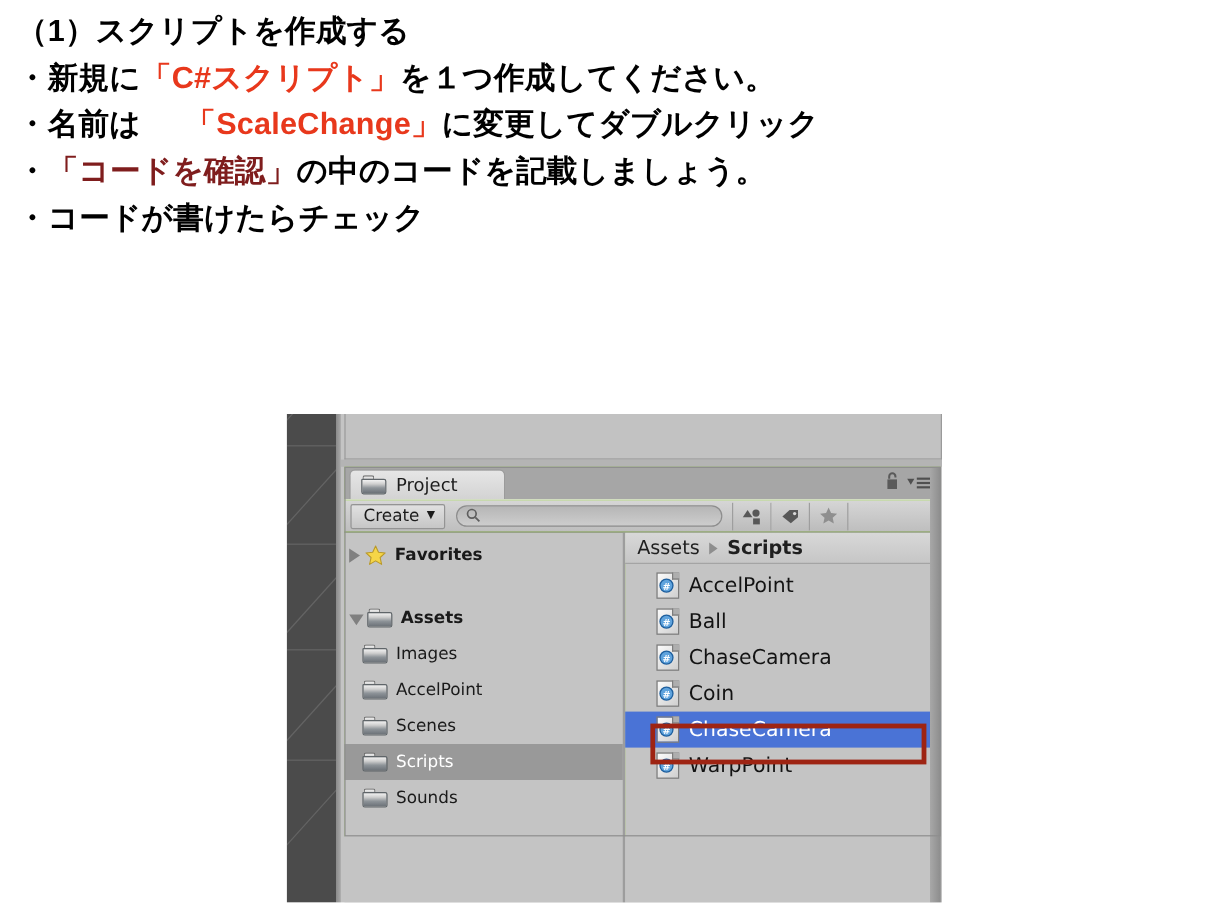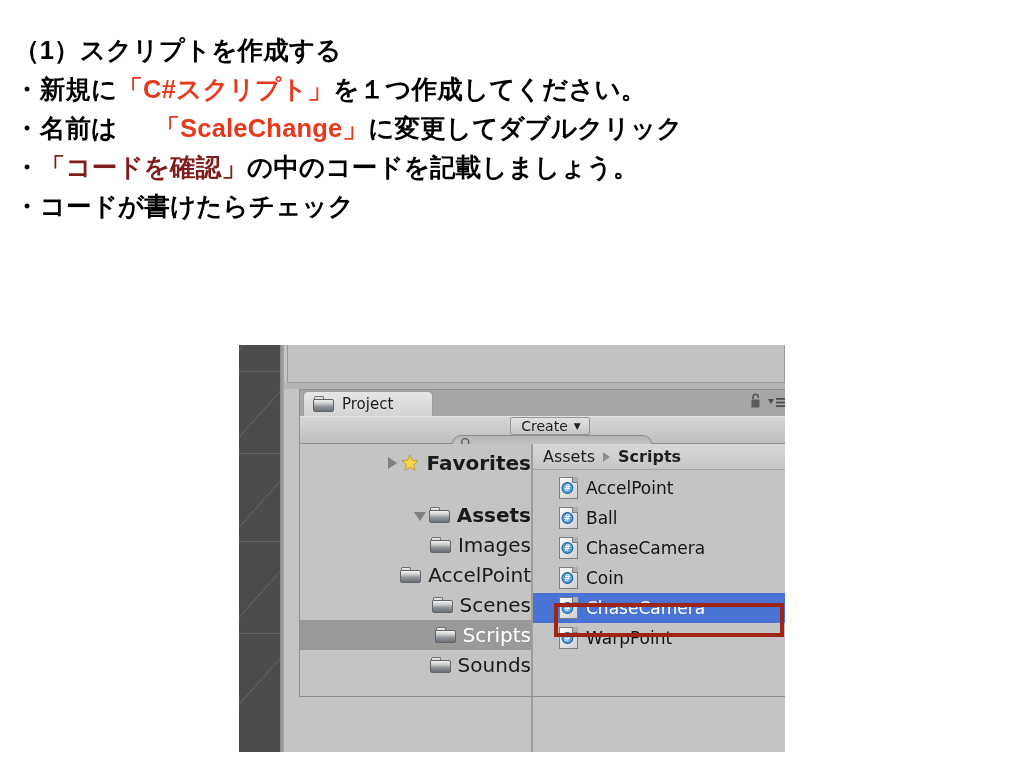--- a/index.html
+++ b/index.html
@@ -16,21 +16,21 @@
     position: relative;
     width: 1024px;
     height: 768px;
     background: #ffffff;
   }
 
   
   .slide-text {
     position: absolute;
     left: 14px;
-    top: 31px;
+    top: 7px;
     width: 996px;
   }
   .line {
     font-size: 25.5px;
     font-weight: bold;
     color: #000000;
     line-height: 39px;
     white-space: nowrap;
     letter-spacing: 0.2px;
   }
@@ -89,21 +89,20 @@
     width: 501px; height: 6px;
     background: #b4b4b4;
   }
 
   
   .project-win {
     position: absolute;
     left: 48px; top: 44px;
     width: 497px; height: 308px;
     background: #84cc16;
-    margin-left: 12px;
   }
 
   
   .tabrow {
     position: absolute;
     left: 0; top: 0;
     width: 497px; height: 27px;
     background: #a6a6a6;
   }
   .tab {
@@ -137,21 +136,20 @@
   .toolbar {
     position: absolute;
     left: 0; top: 27px;
     width: 497px; height: 28px;
     background: linear-gradient(to bottom,#d6d6d6,#bebebe);
     border-top: 1px solid #e3e3e3;
     border-bottom: 1px solid #8f8f8f;
     box-sizing: border-box;
     display: flex;
     align-items: center;
-    flex-direction: column;
   }
   .create-btn {
     margin-left: 5px;
     height: 21px;
     padding: 0 8px 0 10px;
     background: linear-gradient(to bottom,#e1e1e1,#c6c6c6);
     border: 1px solid #949494;
     border-radius: 2px;
     box-sizing: border-box;
     display: flex;
@@ -211,25 +209,24 @@
   .list-pane {
     flex: 1; height: 308px;
     background: #c4c4c4;
     position: relative;
   }
 
   .tree-row {
     height: 30px;
     display: flex;
     align-items: center;
-    font-size: 20px;
+    font-size: 14px;
     color: #1a1a1a;
     padding-left: 4px;
     position: relative;
-    justify-content: flex-end;
   }
   .tree-row.bold { font-weight: bold; }
   .tree-row.indent { padding-left: 15px; }
   .tree-row.sel {
     background: #999999;
     color: #ffffff;
   }
   .tri {
     width: 0; height: 0;
     margin-right: 3px;

